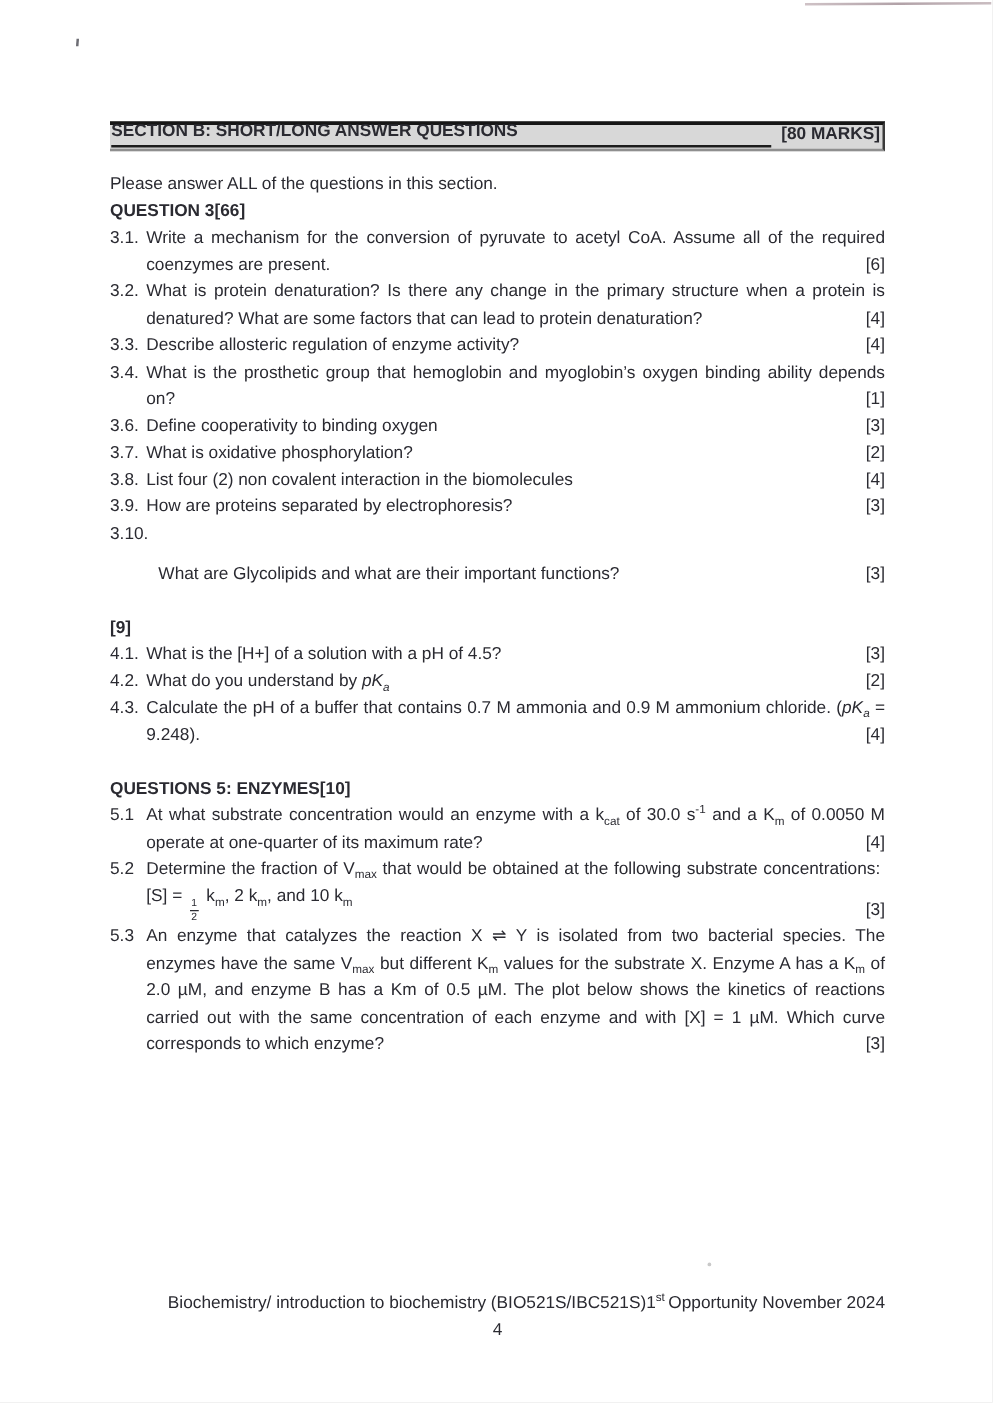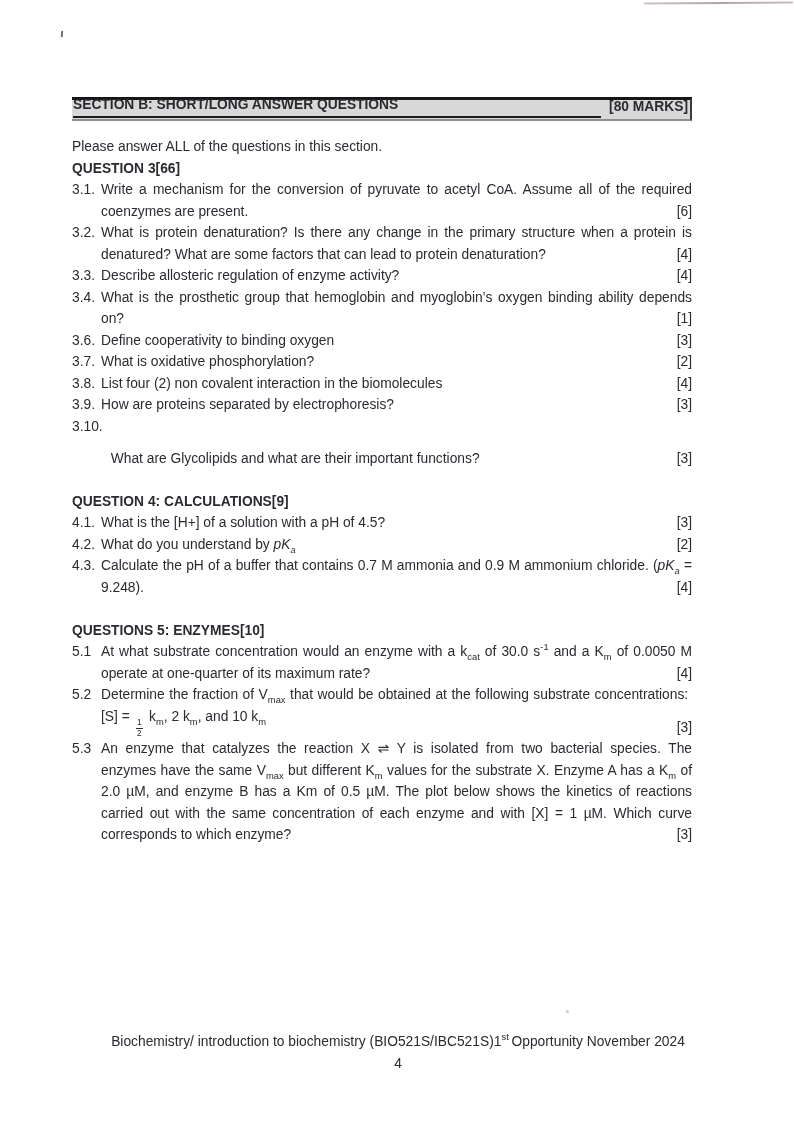--- a/index.html
+++ b/index.html
@@ -22,21 +22,21 @@
   }
   .artifact-speck{
     position:absolute;top:31px;left:61px;width:2px;height:6px;
     background:#6d6d74;transform:rotate(4deg);
   }
   .artifact-speck2{
     position:absolute;top:1010px;left:566px;width:3px;height:3px;
     background:#c9c9c9;border-radius:50%;
   }
   .content{
-    position:absolute;left:72px;top:97px;width:620px;
+    position:absolute;left:88px;top:97px;width:620px;
   }
   .secbar{
     display:flex;align-items:flex-end;justify-content:space-between;
     box-sizing:border-box;
     background:#d8d8d8;
     border-top:3px solid #161616;
     border-bottom:2px solid #8f8f8f;
     border-right:2px solid #3a3a3a;
     height:24px;
     font-weight:bold;
@@ -56,21 +56,21 @@
   sub,sup{line-height:0;}
   sub{font-size:0.68em;}
   sup{font-size:0.68em;}
   .frac{
     display:inline-flex;flex-direction:column;align-items:center;
     line-height:1.05;font-size:0.6em;vertical-align:-0.55em;margin:0 2px;
   }
   .frac .fn{border-bottom:1px solid currentColor;padding:0 1.5px 0.5px;}
   .frac .fd{padding-top:0.5px;}
   .footer{position:absolute;left:88px;right:86px;top:1031px;}
-  .footrow{display:flex;justify-content:center;}
+  .footrow{display:flex;justify-content:flex-end;}
   .pageno{text-align:center;margin-top:0.5px;}
 </style>
 </head>
 <body>
 
 <div id="page">
 
   <div class="artifact-topline"></div>
   <div class="artifact-speck"></div>
   <div class="artifact-speck2"></div>
@@ -129,21 +129,20 @@
       <span class="inum">3.9.</span>
       <div class="itext"><span>How are proteins separated by electrophoresis?</span><span class="imarks">[3]</span></div>
     </div>
 
     <div class="item">
       <span class="inum">3.10.</span>
       <div class="itext pad8"><span>What are Glycolipids and what are their important functions?</span><span class="imarks">[3]</span></div>
     </div>
 
     <div class="qhead gap-before">
-      <span>QUESTION 4: CALCULATIONS</span>
       <span>[9]</span>
     </div>
 
     <div class="item">
       <span class="inum">4.1.</span>
       <div class="itext"><span>What is the [H+] of a solution with a pH of 4.5?</span><span class="imarks">[3]</span></div>
     </div>
 
     <div class="item">
       <span class="inum">4.2.</span>

